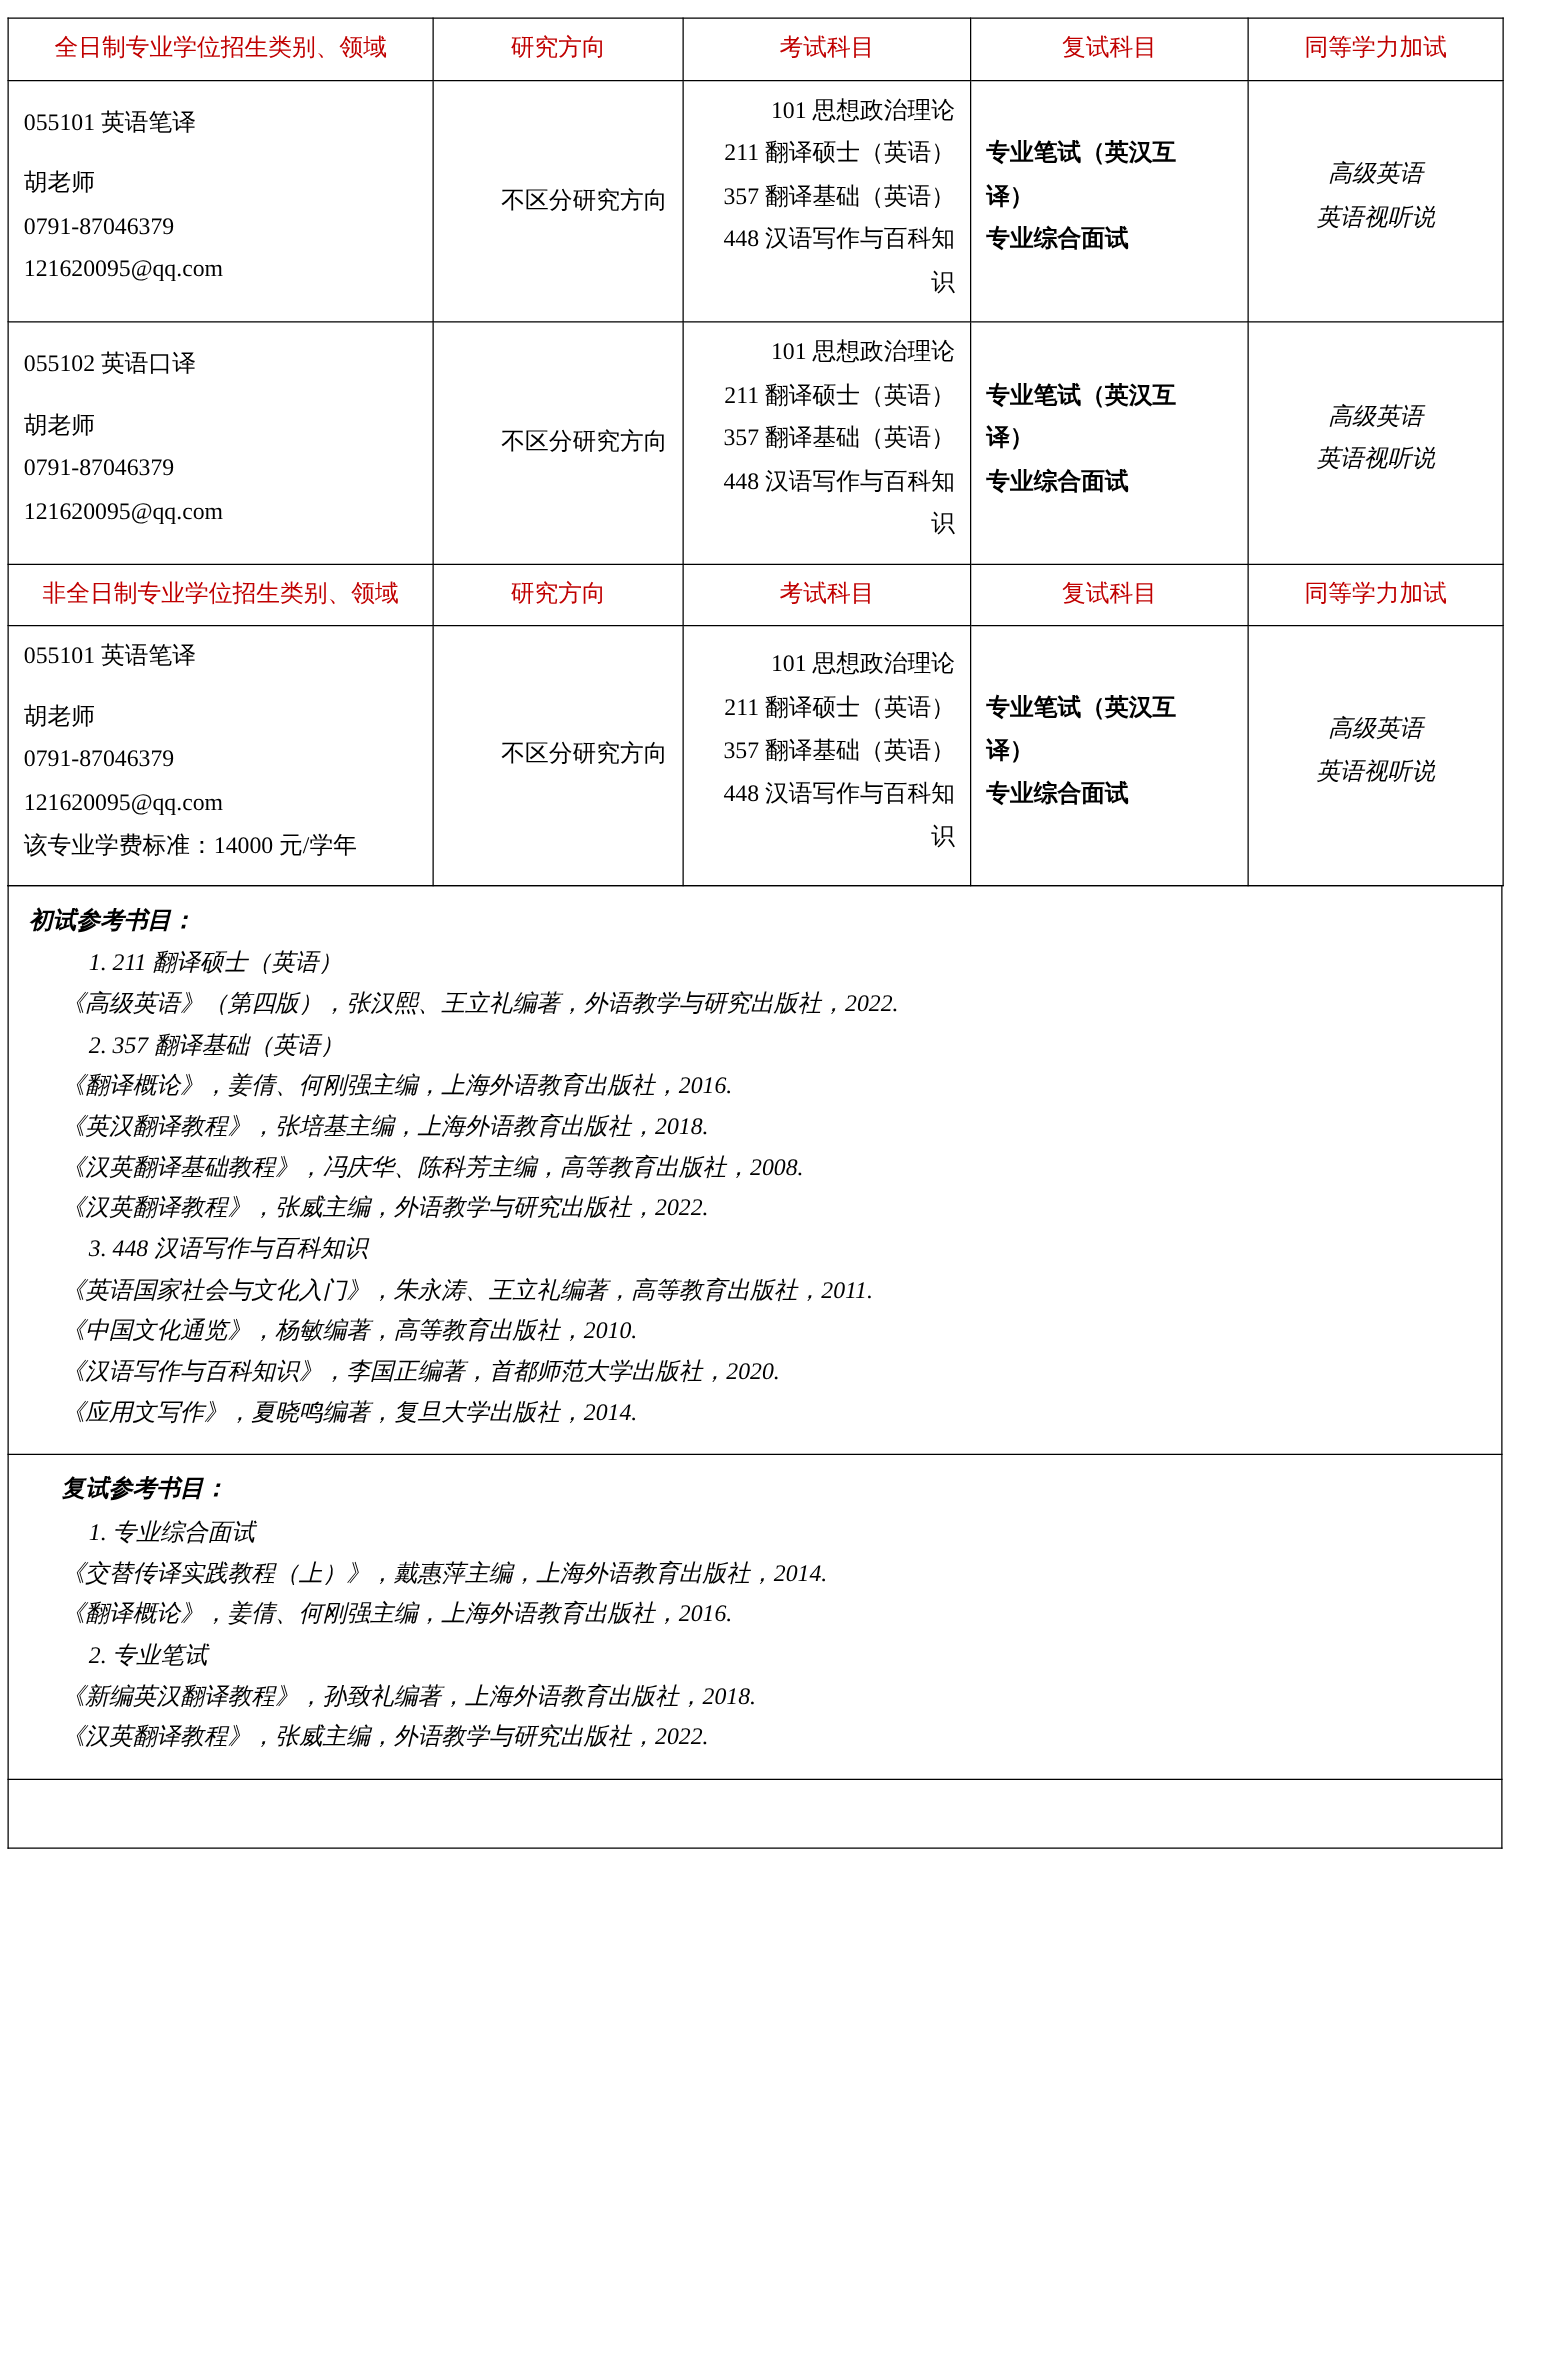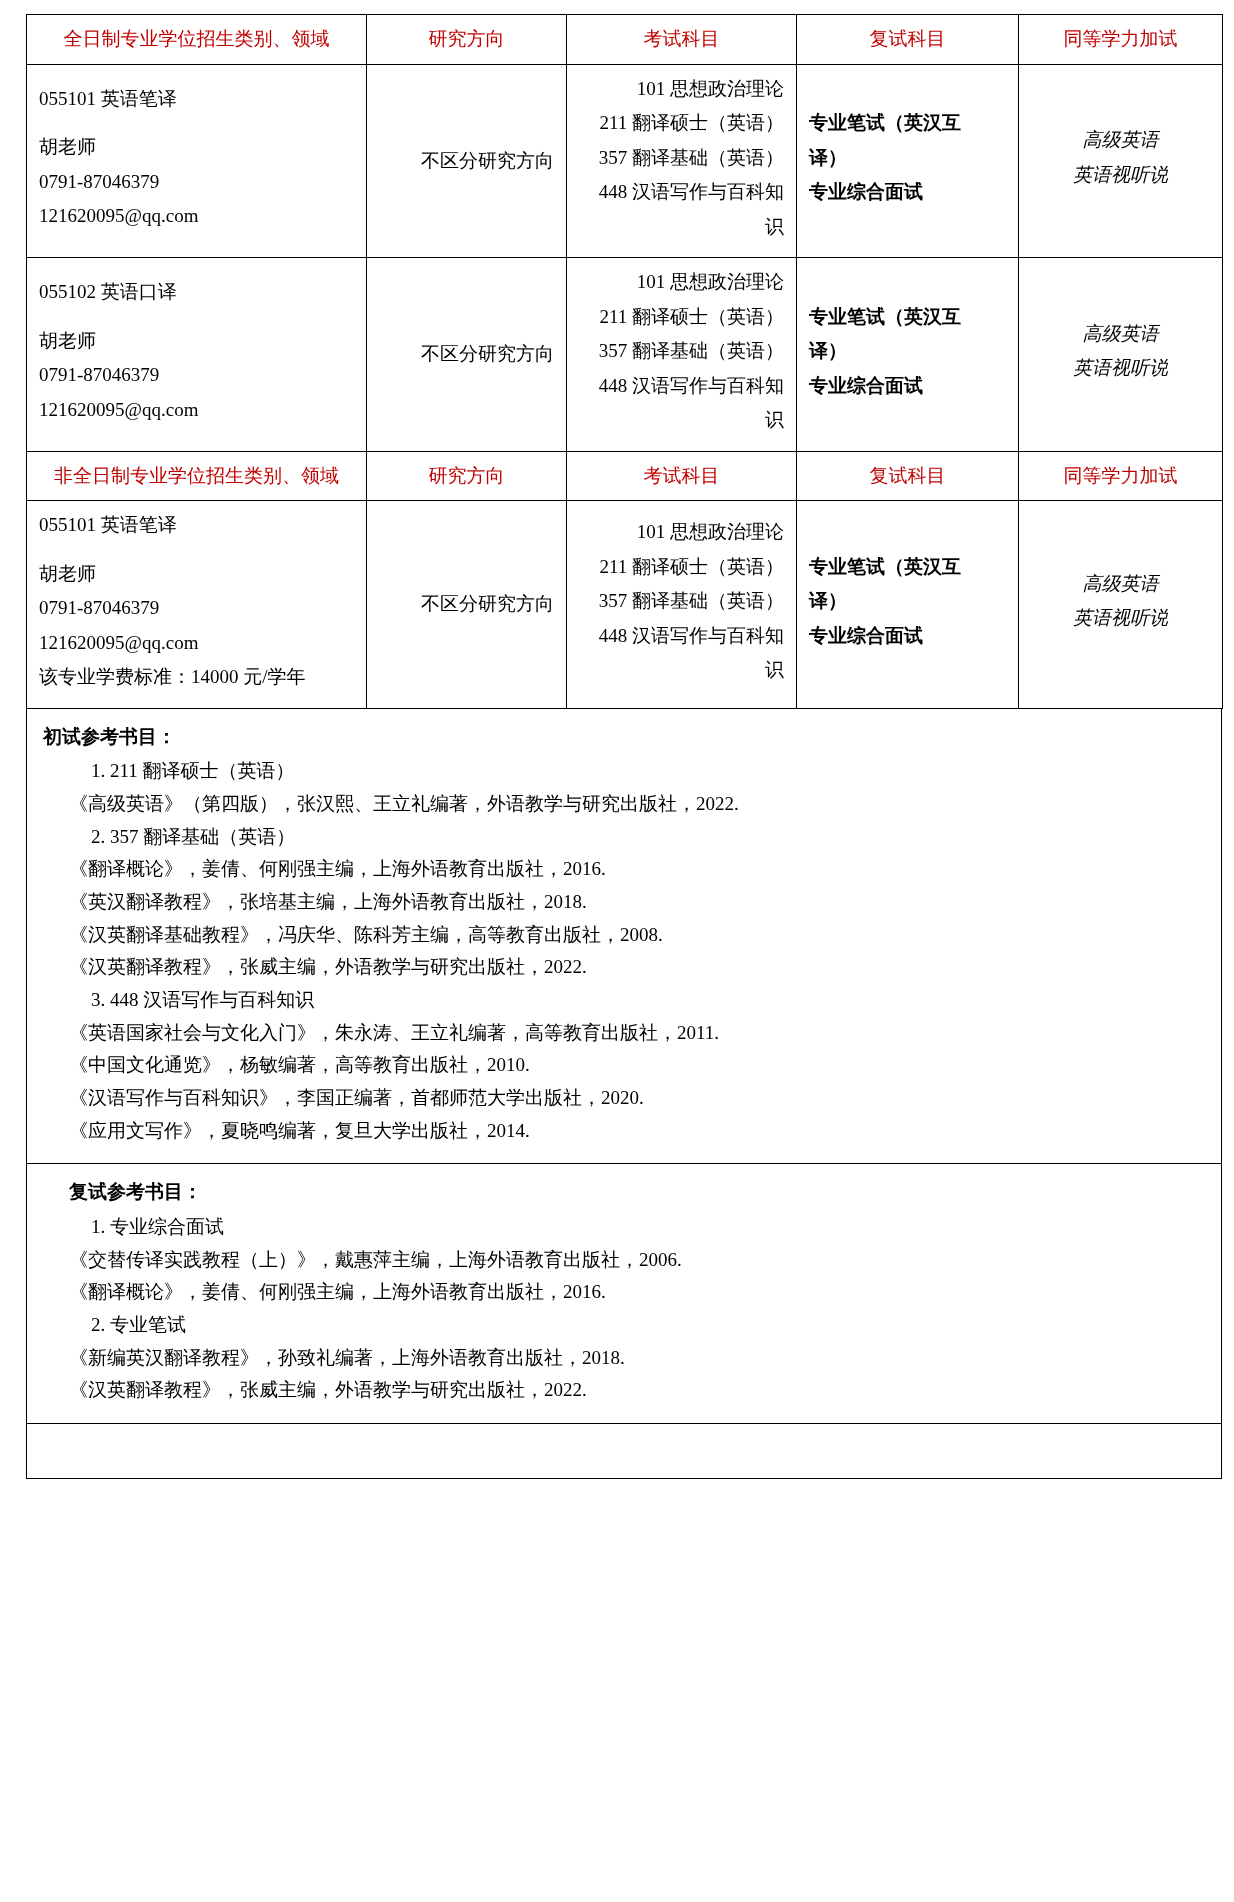--- a/index.html
+++ b/index.html
@@ -8,21 +8,21 @@
     background: #ffffff;
   }
   body {
     width: 1234px;
     font-family: "Liberation Serif", "DejaVu Serif", serif;
     color: #000000;
   }
   .page {
     width: 1088px;
     box-sizing: border-box;
-    padding: 14px 18px 18px 26px;
+    padding: 14px 18px 18px 6px;
   }
   table.main {
     width: 1196px;
     border-collapse: collapse;
     table-layout: fixed;
   }
   table.main td, table.main th {
     border: 1px solid #000000;
     vertical-align: middle;
     padding: 10px 12px;
@@ -83,20 +83,21 @@
     border-collapse: collapse;
     table-layout: fixed;
     margin-top: -1px;
   }
   .refs-table td {
     border: 1px solid #000000;
     padding: 12px 16px 16px 16px;
     font-size: 19px;
     line-height: 1.72;
     vertical-align: top;
+    font-style: italic;
   }
   .refs-title {
     font-weight: bold;
     margin: 0 0 2px 0;
   }
   .refs-title.indent {
     padding-left: 26px;
   }
   .refs-line {
     margin: 0;
@@ -243,21 +244,21 @@
           <p class="refs-line">《中国文化通览》，杨敏编著，高等教育出版社，2010.</p>
           <p class="refs-line">《汉语写作与百科知识》，李国正编著，首都师范大学出版社，2020.</p>
           <p class="refs-line">《应用文写作》，夏晓鸣编著，复旦大学出版社，2014.</p>
         </td>
       </tr>
 
       <tr>
         <td>
           <p class="refs-title indent">复试参考书目：</p>
           <p class="refs-line num">1. 专业综合面试</p>
-          <p class="refs-line">《交替传译实践教程（上）》，戴惠萍主编，上海外语教育出版社，2006.</p>
+          <p class="refs-line">《交替传译实践教程（上）》，戴惠萍主编，上海外语教育出版社，2014.</p>
           <p class="refs-line">《翻译概论》，姜倩、何刚强主编，上海外语教育出版社，2016.</p>
           <p class="refs-line num">2. 专业笔试</p>
           <p class="refs-line">《新编英汉翻译教程》，孙致礼编著，上海外语教育出版社，2018.</p>
           <p class="refs-line">《汉英翻译教程》，张威主编，外语教学与研究出版社，2022.</p>
         </td>
       </tr>
 
 
       <tr class="spacer-row">
         <td></td>

